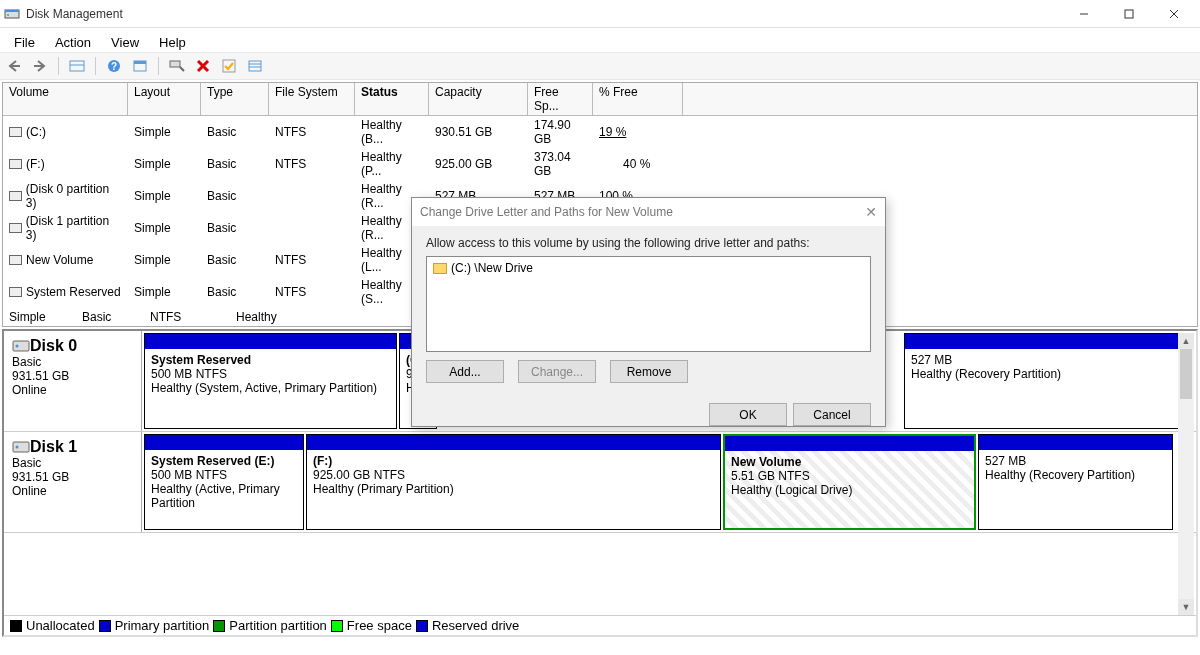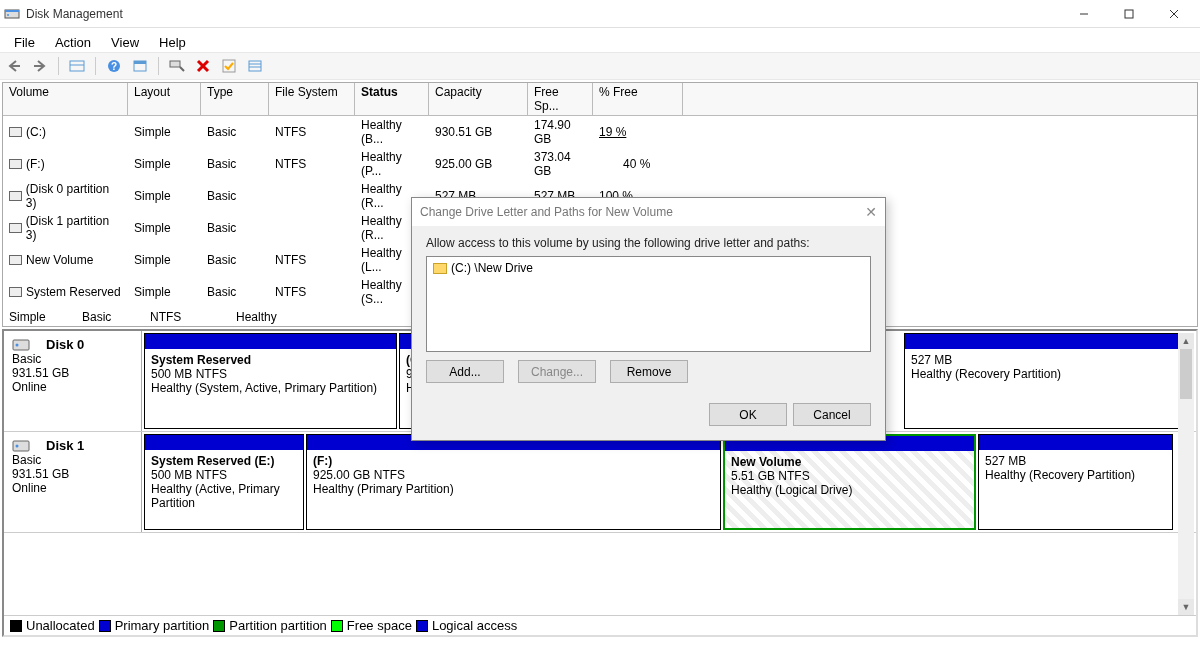--- a/index.html
+++ b/index.html
@@ -21,21 +21,21 @@
 .table-wrap { border: 1px solid #aaa; margin: 2px; }
 .vol-header { display: flex; background: #fff; font-size: 12px; }
 .vol-header .col { border-right: 1px solid #bbb; border-bottom: 1px solid #bbb; padding: 2px 6px; background: #f8f8f8; }
 .vol-body { }
 .vol-row { display: flex; padding: 1px 0; }
 .vol-row .cell { padding: 1px 6px; display: flex; align-items: center; gap: 4px; }
 
 .disk-panel { border: 2px inset #ddd; margin: 2px; height: 308px; position: relative; background: #fff; }
 .disk-row { display: flex; border-bottom: 1px solid #ccc; }
 .disk-info { width: 138px; padding: 6px 8px; border-right: 1px solid #aaa; }
-.disk-info .nm { font-weight: bold; font-size: 13px; display: flex; align-items: center; gap: 16px; }
+.disk-info .nm { font-weight: bold; font-size: 16px; display: flex; align-items: center; gap: 0; }
 .disk-layout { flex: 1; display: flex; padding: 2px; gap: 2px; height: 100px; }
 .part { border: 1px solid #000; display: flex; flex-direction: column; }
 .part-top { height: 15px; background: #0000d0; }
 .part-body { padding: 4px 6px; font-size: 12px; flex: 1; }
 .part-body .b { font-weight: bold; }
 .part.ext-border { border: 2px solid #009600; }
 .part.hatch .part-body { background: repeating-linear-gradient(45deg, #fff, #fff 5px, #eee 5px, #eee 10px); }
 .part.hatch .part-top { background: #0000d0; }
 
 .legend { position: absolute; bottom: 0; left: 0; right: 0; height: 20px; display: flex; align-items: center; padding: 0 6px; gap: 4px; background: #fff; border-top: 1px solid #ccc; font-size: 13px; }
@@ -48,21 +48,21 @@
 .dialog { position: absolute; left: 411px; top: 197px; width: 475px; background: #f0f0f0; border: 1px solid #888; box-shadow: 3px 3px 10px rgba(0,0,0,0.2); z-index: 100; }
 .dlg-title { height: 28px; display: flex; align-items: center; padding: 0 8px; color: #777; font-size: 12px; background: #fff; }
 .dlg-title .close { margin-left: auto; color: #888; font-size: 14px; }
 .dlg-body { padding: 10px 14px; }
 .dlg-text { font-size: 12px; margin-bottom: 6px; color: #222; }
 .path-list { background: #fff; border: 1px solid #888; height: 96px; padding: 4px 6px; font-size: 12px; }
 .path-list .item { display: flex; align-items: center; gap: 4px; }
 .dlg-btns { display: flex; gap: 14px; padding: 8px 0 0 0; }
 .dlg-btns button { width: 78px; height: 23px; font-size: 12px; background: #e1e1e1; border: 1px solid #adadad; }
 .dlg-btns button:disabled { color: #888; }
-.dlg-footer { display: flex; justify-content: flex-end; gap: 6px; padding: 10px 14px 14px; align-items: center; }
+.dlg-footer { display: flex; justify-content: flex-end; gap: 6px; padding: 10px 14px 0; align-items: center; }
 .dlg-footer button { width: 78px; height: 23px; font-size: 12px; background: #e1e1e1; border: 1px solid #adadad; }
 
 .drive-icon { width: 13px; height: 10px; border: 1px solid #666; background: #eee; display: inline-block; }
 .folder-icon { width: 14px; height: 11px; background: #ffd86b; border: 1px solid #c9a227; display: inline-block; }
 
 svg { display: block; }
 </style>
 </head>
 <body>
 
@@ -468,21 +468,21 @@
   <div class="legend" id="legend">
       <span class="leg-sw" style="background: rgb(0, 0, 0);"></span>
       <span> Unallocated  </span>
       <span class="leg-sw" style="background: rgb(0, 0, 208);"></span>
       <span> Primary partition  </span>
       <span class="leg-sw" style="background: rgb(0, 150, 0);"></span>
       <span> Partition partition  </span>
       <span class="leg-sw" style="background: rgb(0, 255, 0);"></span>
       <span> Free space  </span>
       <span class="leg-sw" style="background: rgb(0, 0, 208);"></span>
-      <span> Logical access  </span>
+      <span> Reserved drive  </span>
     </div>
 </div>
 
 <div class="dialog">
   <div class="dlg-title">
     <span>Change Drive Letter and Paths for New Volume</span>
     <span class="close">✕</span>
   </div>
   <div class="dlg-body">
     <div class="dlg-text">Allow access to this volume by using the following drive letter and paths:</div>

